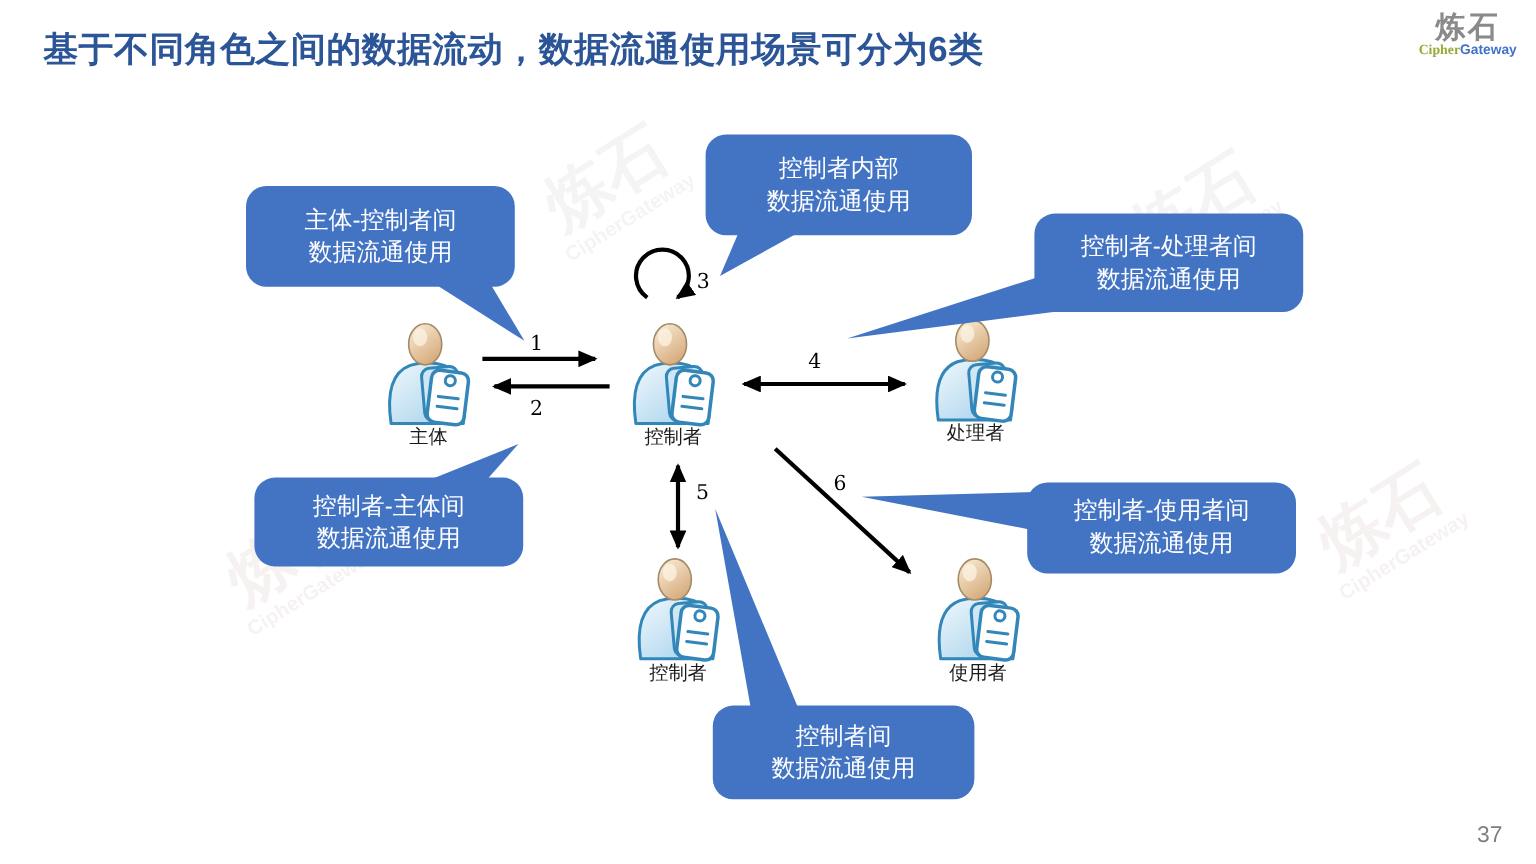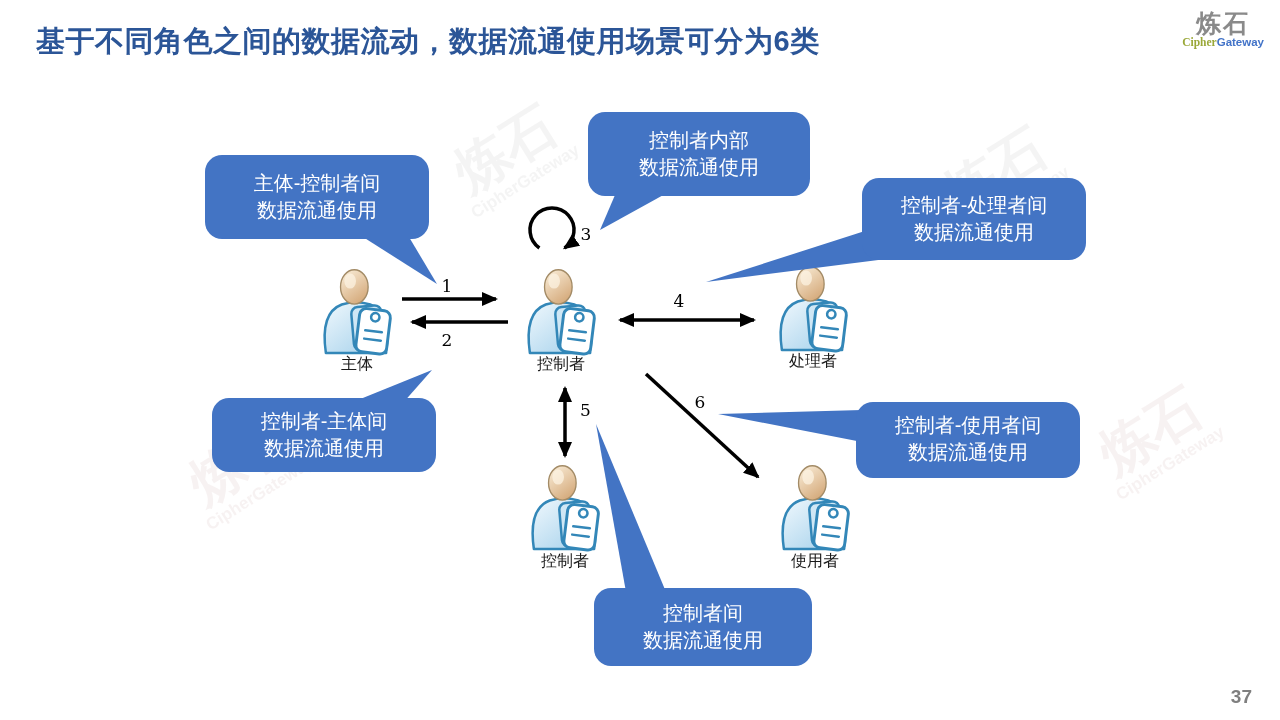--- a/index.html
+++ b/index.html
@@ -9,21 +9,21 @@
   }
   .slide-title{
     position:absolute;left:36px;top:22px;width:1040px;
     font-size:29px;font-weight:800;color:#2B5597;letter-spacing:.5px;
   }
   .logo{position:absolute;right:16px;top:10px;text-align:center;line-height:1.05;}
   .logo-name{font-size:25px;font-weight:700;color:#8A8A8A;letter-spacing:2px;}
   .logo-sub{font-size:11.5px;font-weight:700;}
   .logo-sub .cipher{color:#9AA838;font-family:Liberation Serif, serif;}
   .logo-sub .gateway{color:#4273C8;}
-  .page-number{position:absolute;right:28px;bottom:12px;font-size:19px;color:#7F7F7F;font-weight:bold;}
+  .page-number{position:absolute;right:28px;bottom:12px;font-size:19px;color:#7F7F7F;}
   .diagram-svg{position:absolute;left:0;top:0;}
   .watermark{
     position:absolute;text-align:center;transform:rotate(-32deg);
     pointer-events:none;line-height:1.1;
   }
   .watermark .wm-big{font-size:54px;font-weight:700;}
   .watermark .wm-small{font-size:17px;font-weight:700;}
   .wm-warm{color:rgba(190,150,150,0.12);}
   .wm-gray{color:rgba(150,150,150,0.10);}
   .callout-text{

